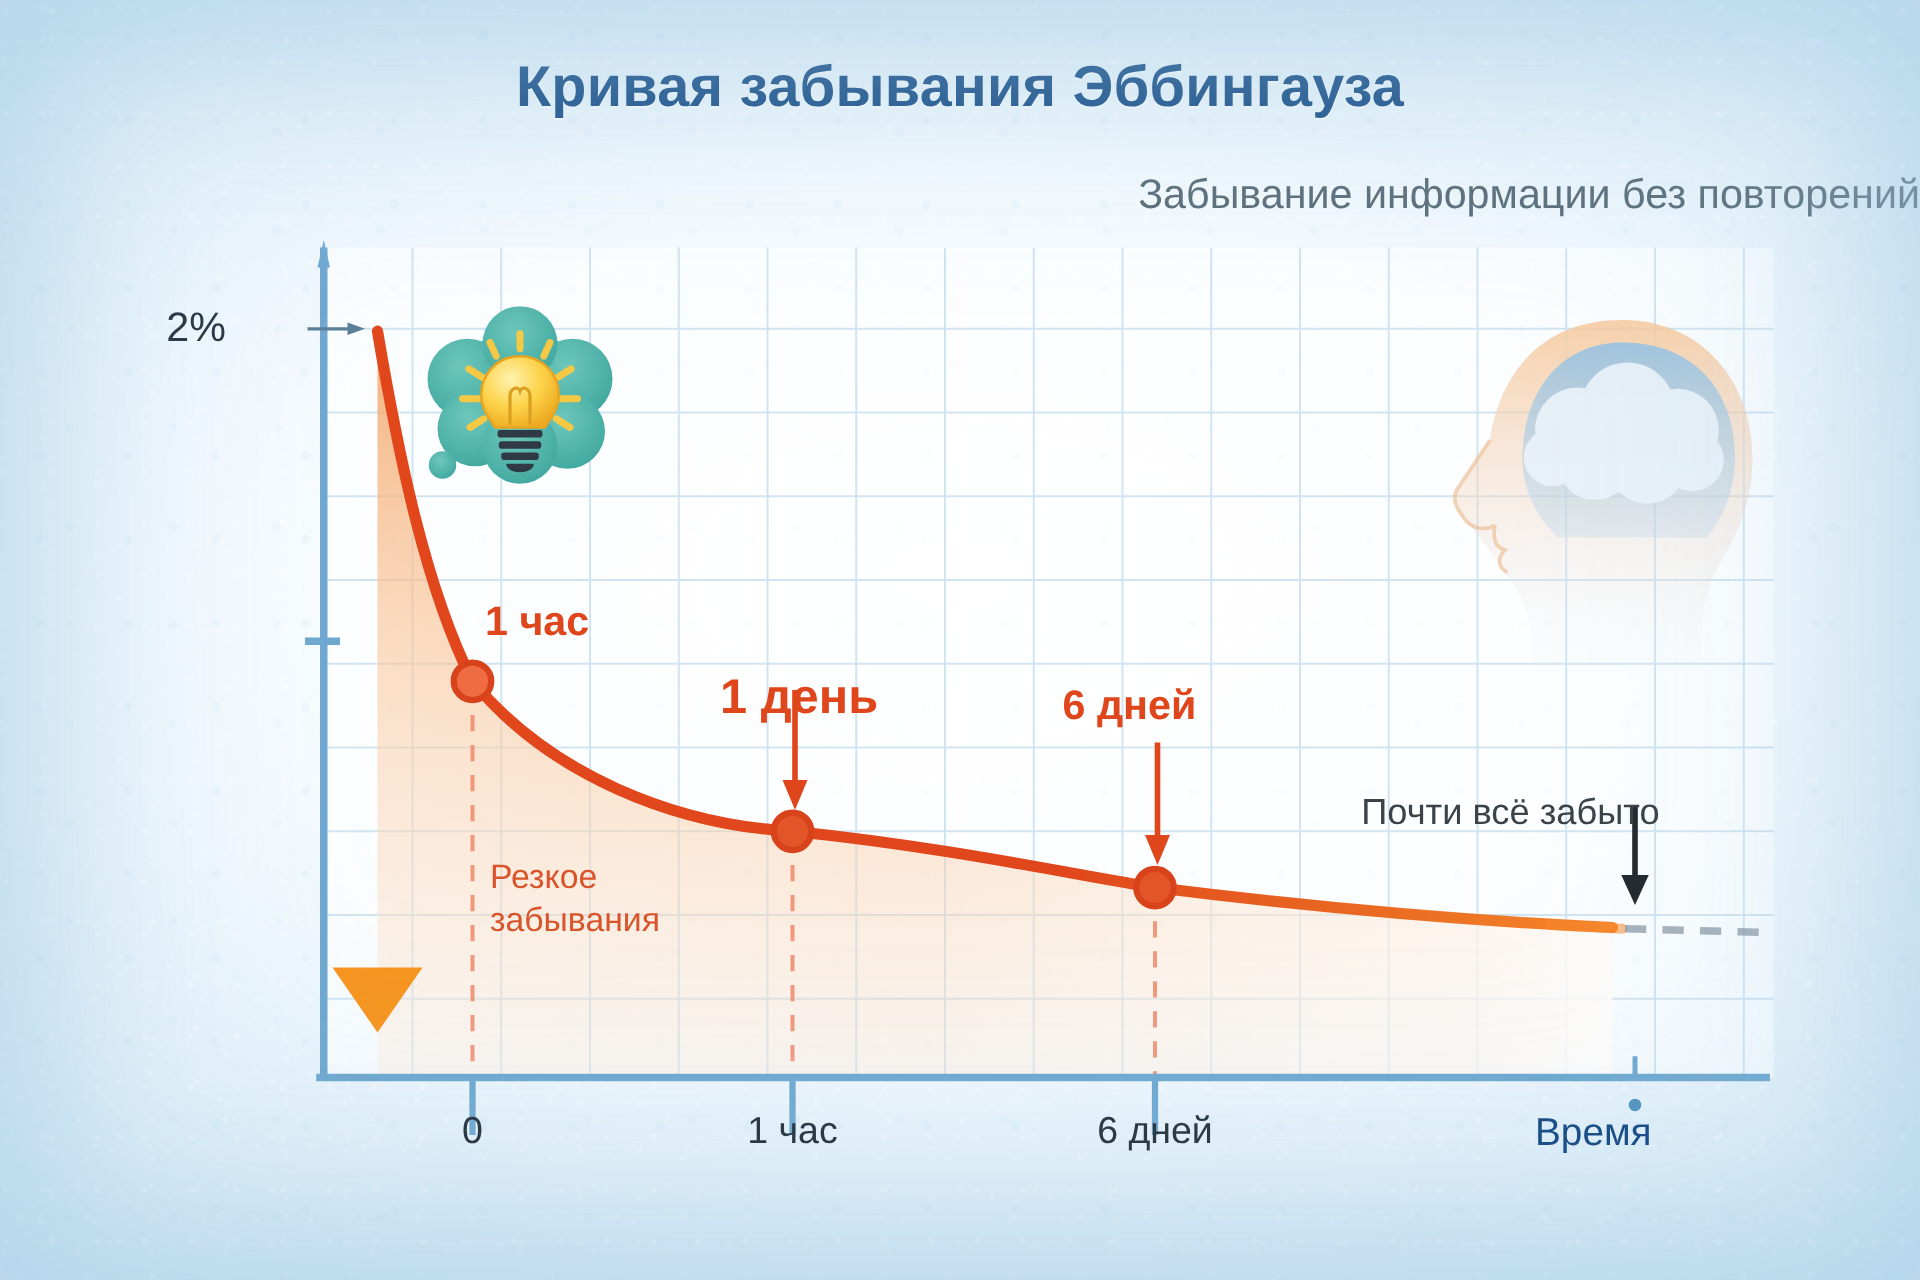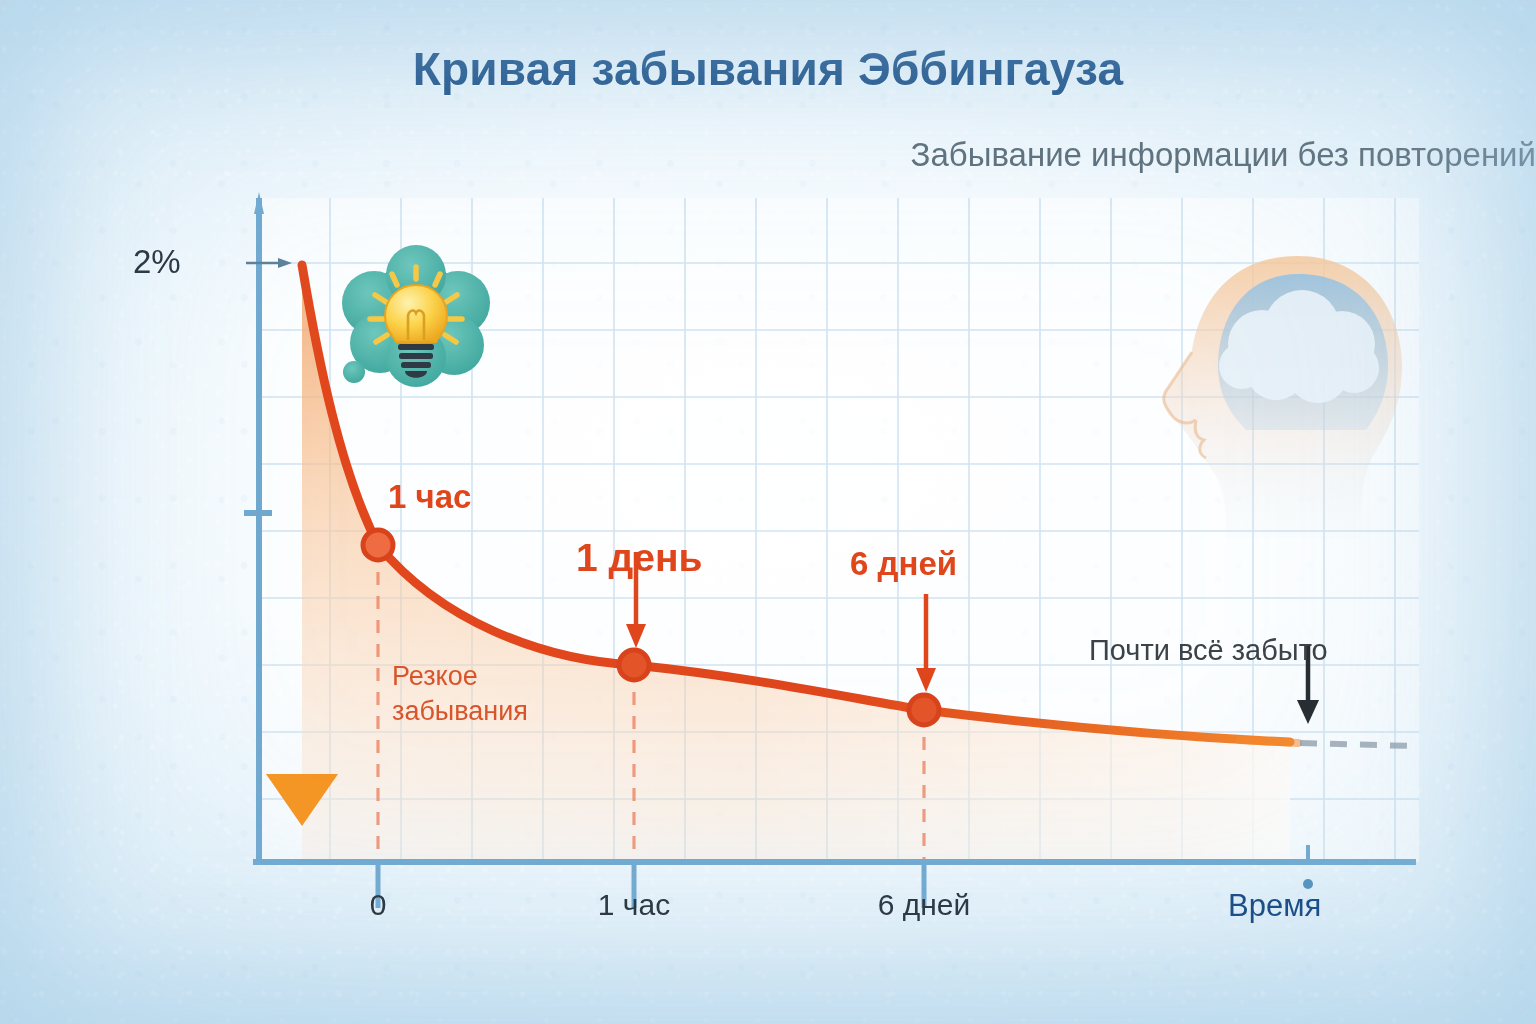--- a/index.html
+++ b/index.html
@@ -53,21 +53,21 @@
   .xtick{position:absolute;font-size:30px;color:#2c3a45;text-align:center;}
   .xtime{position:absolute;font-size:31px;color:#1b4f87;text-align:left;}
 
   .ann{position:absolute;font-weight:bold;color:#e0461c;}
   .ann-1h{left:388px;top:478px;font-size:33px;}
   .ann-1d{left:576px;top:504px;font-size:39px;margin-top:32px;}
   .ann-6d{left:850px;top:545px;font-size:33px;}
   .ann-forgot{left:1089px;top:602px;font-size:29px;font-weight:normal;color:#3b4349;margin-top:32px;}
 
   .zone{position:absolute;}
-  .zone-sharp{left:392px;top:659px;font-size:27px;color:#d9542a;line-height:1.28;}
+  .zone-sharp{left:392px;top:684px;font-size:27px;color:#d9542a;line-height:1.28;}
   .zone-slow{left:681px;top:771px;font-size:28px;color:#4a392f;line-height:1.28;}
 
   .bulb{position:absolute;left:330px;top:245px;width:170px;height:160px;}
   .head{position:absolute;left:1130px;top:248px;width:300px;height:290px;}
 </style>
 </head>
 <body>
 
 <div id="canvas">
 

